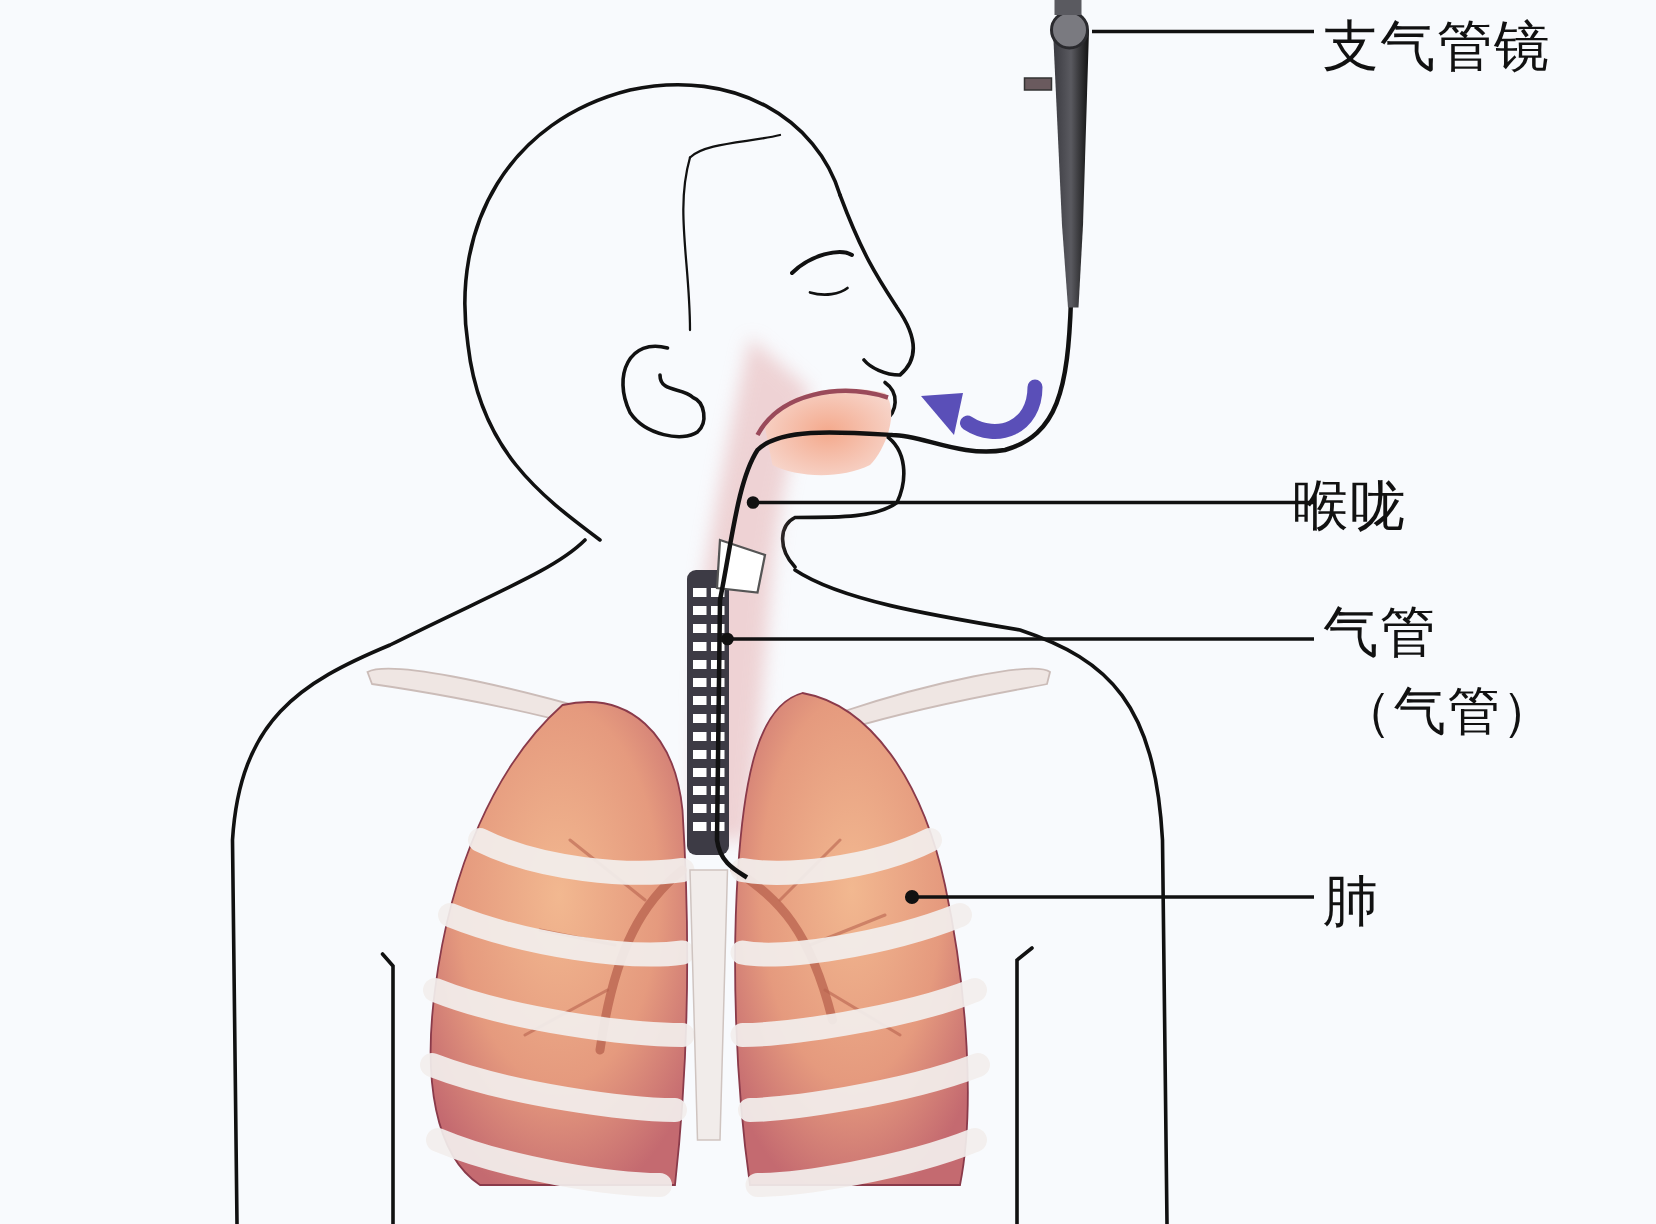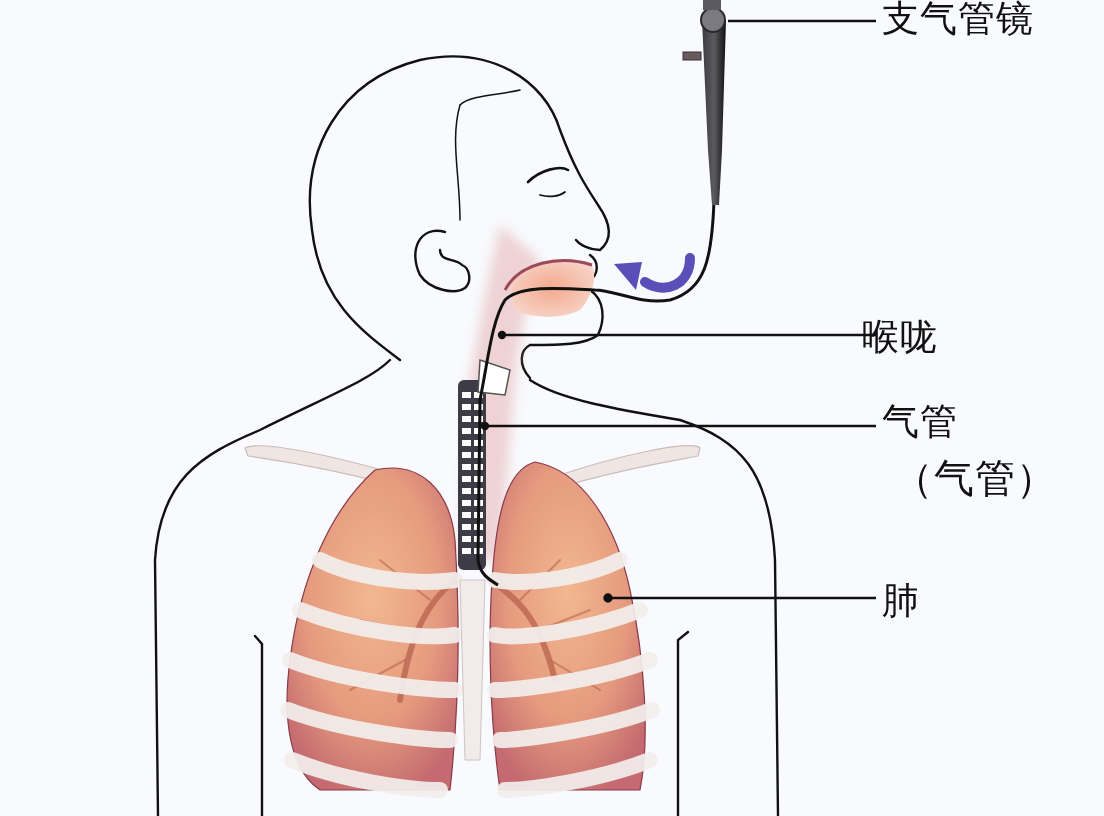--- a/index.html
+++ b/index.html
@@ -12,21 +12,21 @@
     .canvas { position: absolute; left: 0; top: 0; width: 1104px; height: 816px; }
     .label {
       position: absolute;
       font-family: "DejaVu Sans", sans-serif;
       font-size: 37px;
       color: #111;
       line-height: 1;
       white-space: nowrap;
       letter-spacing: 1px;
     }
-    .label.sub { font-size: 40px; }
+    .label.sub { font-size: 35px; }
   </style>
 </head>
 <body>
 
 <svg class="canvas" viewBox="0 0 1104 816" xmlns="http://www.w3.org/2000/svg">
   <defs>
     <radialGradient id="lungGrad" cx="50%" cy="40%" r="65%">
       <stop offset="0%" stop-color="#f2b890"></stop>
       <stop offset="60%" stop-color="#e59a7e"></stop>
       <stop offset="100%" stop-color="#c46a70"></stop>
@@ -160,17 +160,17 @@
     <line x1="728" y1="21" x2="876" y2="21"></line>
     <line x1="502" y1="335" x2="876" y2="335"></line>
     <circle cx="502" cy="335" r="3" fill="#111"></circle>
     <line x1="485" y1="426" x2="876" y2="426"></line>
     <circle cx="485" cy="426" r="3" fill="#111"></circle>
     <line x1="608" y1="598" x2="876" y2="598"></line>
     <circle cx="608" cy="598" r="3.5" fill="#111"></circle>
   </g>
 </svg>
 
-<div class="label" style="left:882px; top:0;">支气管镜</div>
+<div class="label" style="left:882px; top:12px;">支气管镜</div>
 <div class="label" style="left:862px; top:318px;">喉咙</div>
 <div class="label" style="left:882px; top:403px;">气管</div>
 <div class="label sub" style="left:893px; top:458px;">（气管）</div>
 <div class="label" style="left:882px; top:582px;">肺</div>
 
 </body></html>

